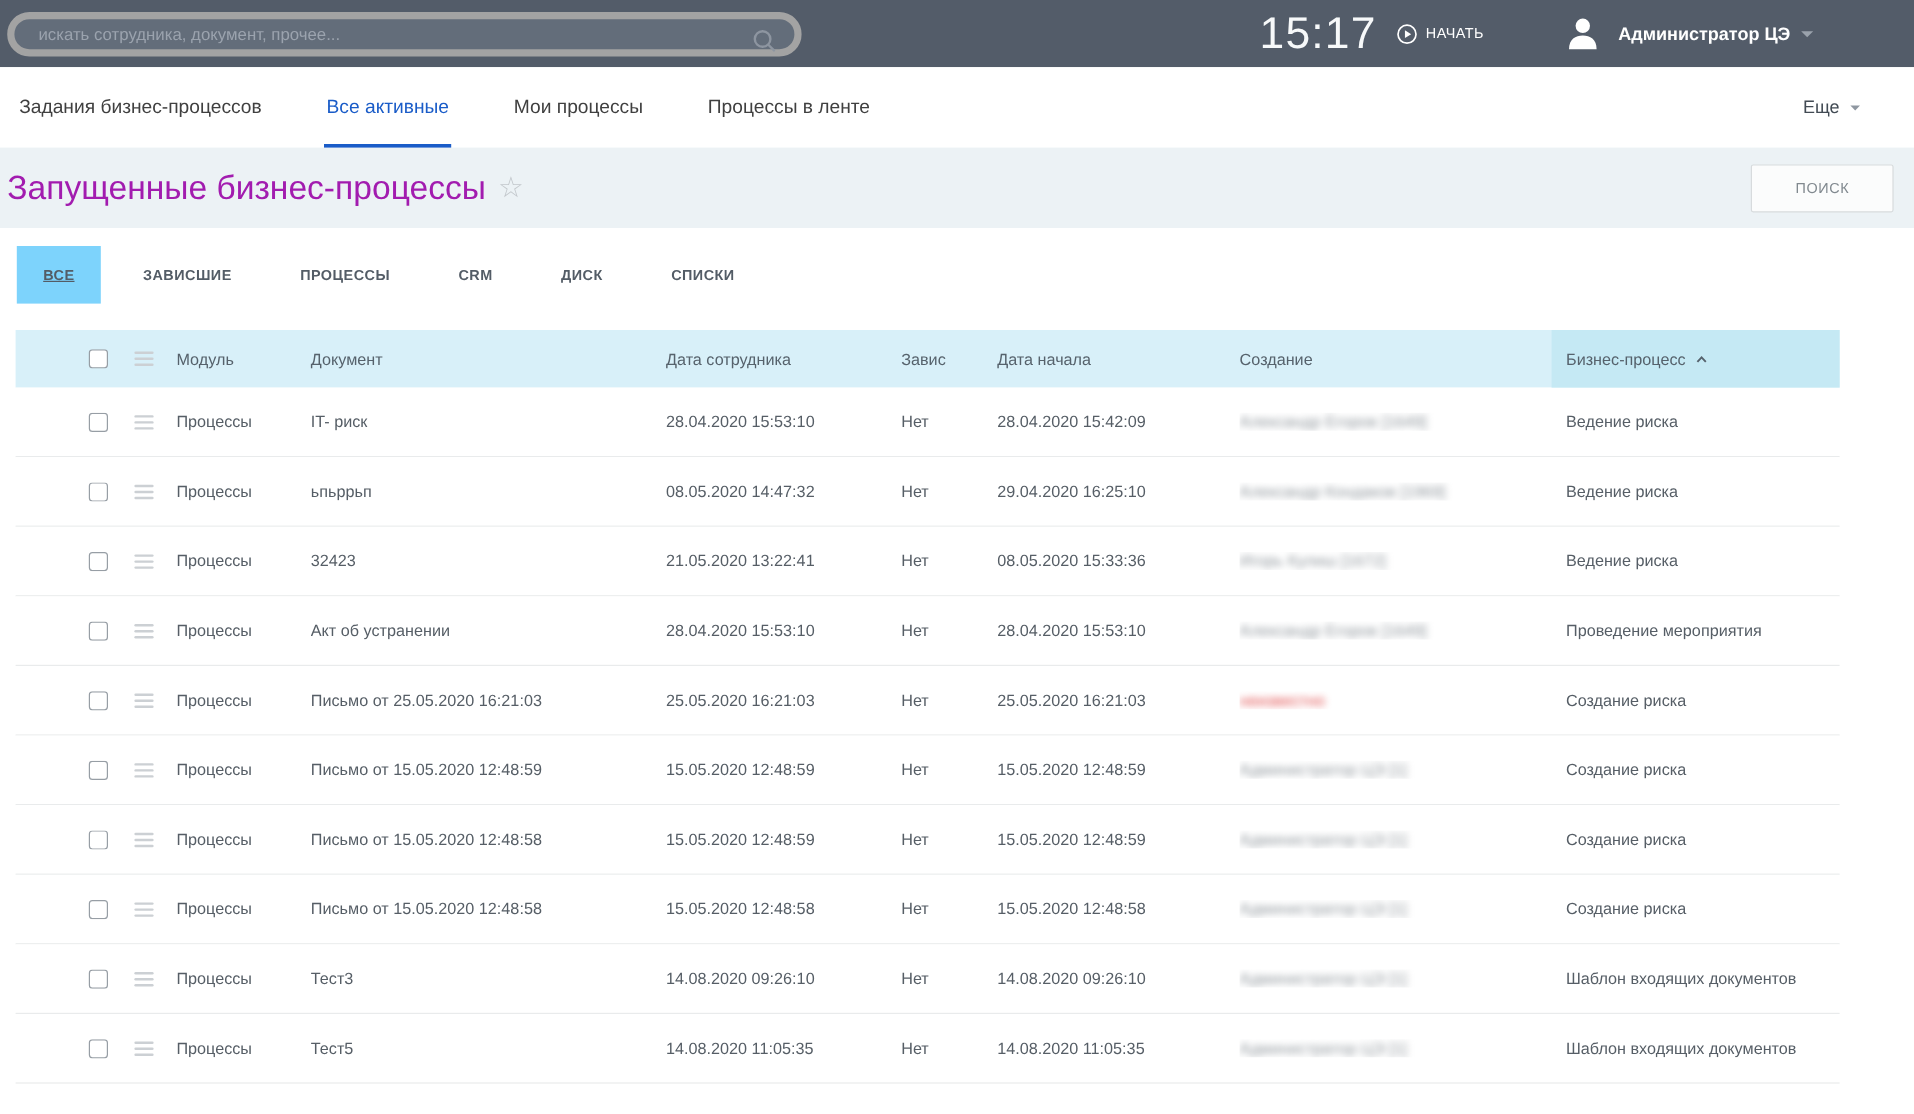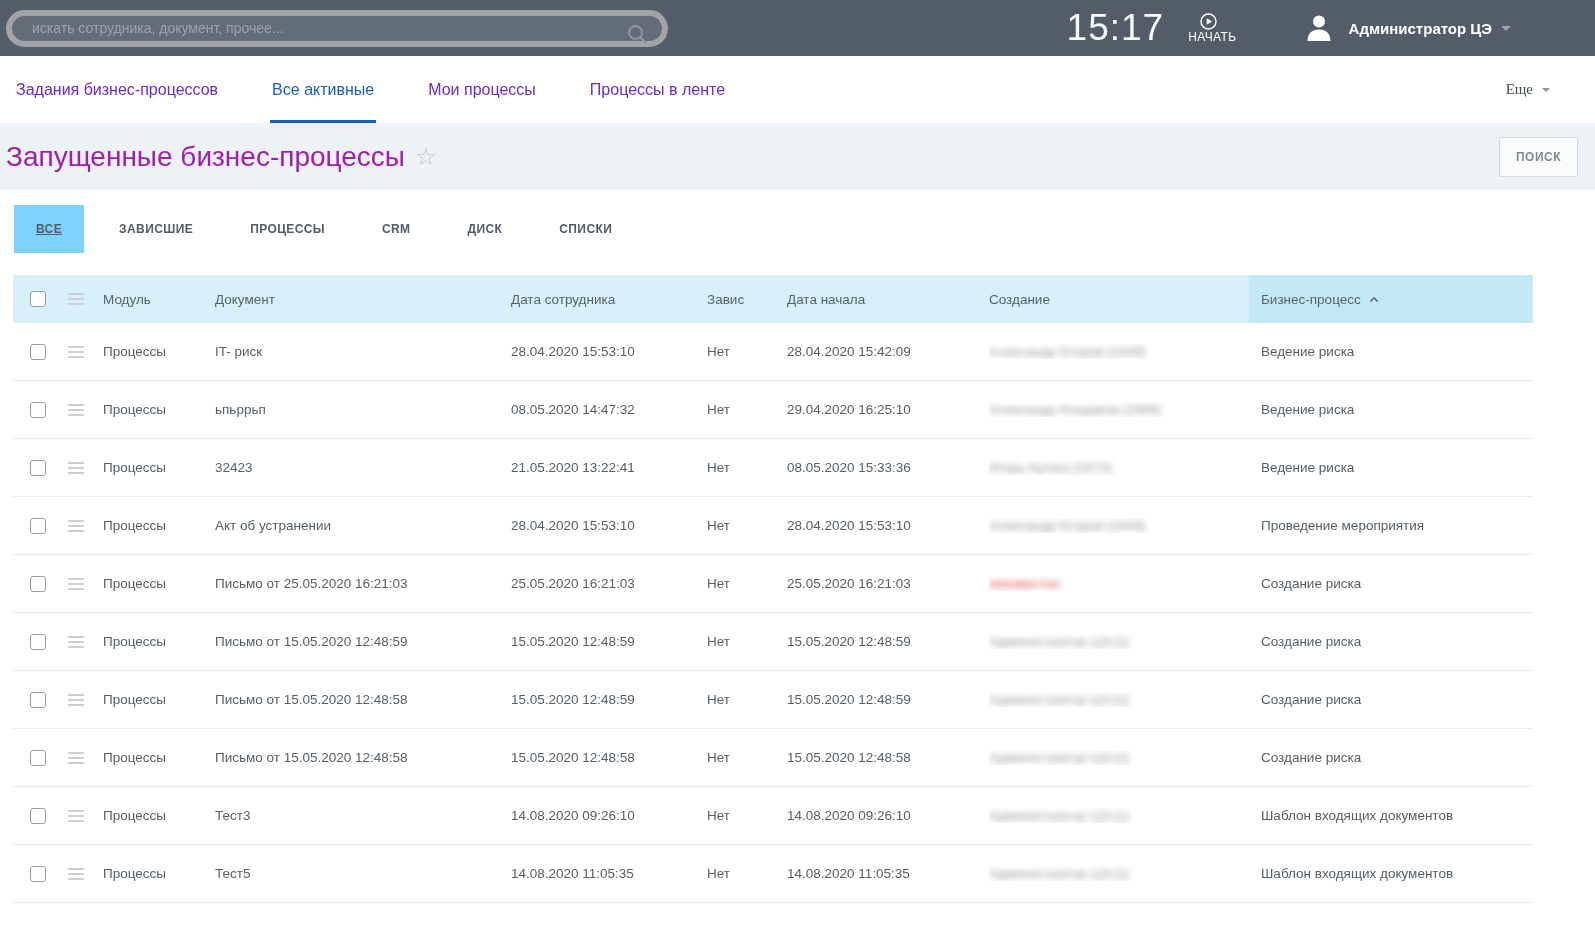--- a/index.html
+++ b/index.html
@@ -36,77 +36,77 @@
     outline: none;
     font-family: "Liberation Sans", sans-serif;
     font-size: 14px;
     color: #dfe3e8;
   }
   .search-pill input::placeholder { color: #9ba3ae; }
   .search-icon { position: absolute; right: 14px; top: 7px; }
 
   .top-right { margin-left: auto; display: flex; align-items: center; padding-right: 84px; }
   .clock { font-size: 37px; font-weight: 300; color: #f7f9fa; letter-spacing: 1px; }
-  .start-btn { display: flex; align-items: center; margin-left: 17px; cursor: pointer; flex-direction: column; }
+  .start-btn { display: flex; align-items: center; margin-left: 17px; cursor: pointer; }
   .start-btn .lbl { color: #ffffff; font-size: 12px; letter-spacing: .4px; margin-left: 7px; }
   .account { display: flex; align-items: center; margin-left: 67px; cursor: pointer; }
   .username { color: #ffffff; font-size: 15px; font-weight: bold; margin-left: 15px; }
   .caret-down {
     width: 0; height: 0; margin-left: 9px;
     border-left: 5px solid transparent; border-right: 5px solid transparent;
     border-top: 5px solid #9aa2ac;
   }
 
   
   .navbar {
     height: 67px;
     background: #ffffff;
     display: flex;
     align-items: stretch;
     padding: 0 45px 0 16px;
   }
   .nav-tab {
     font-size: 16px;
-    color: #6d28d9;
+    color: #404040;
     margin-right: 54px;
     display: flex;
     align-items: center;
     position: relative;
     cursor: pointer;
     white-space: nowrap;
   }
   .nav-tab.active { color: #1a5cc8; }
   .nav-tab.active::after {
     content: ""; position: absolute; left: -2px; right: -2px; bottom: 0;
     height: 3px; background: #1a5cc8;
   }
-  .nav-more { margin-left: auto; display: flex; align-items: center; font-size: 15px; color: #424b54; cursor: pointer; font-family: Liberation Serif, serif; }
+  .nav-more { margin-left: auto; display: flex; align-items: center; font-size: 15px; color: #424b54; cursor: pointer; }
   .nav-more .caret-down { border-top-color: #8f97a1; border-left-width: 4px; border-right-width: 4px; border-top-width: 4px; }
 
   
   .title-bar {
     height: 67px;
     background: #ecf2f5;
     display: flex;
     align-items: center;
     padding: 0 17px 0 6px;
   }
   .page-title { font-size: 28px; color: #a21caf; font-weight: 400; }
   .fav-star { font-size: 24px; color: #c3c8cc; margin-left: 10px; cursor: pointer; line-height: 1; }
   .search-btn {
     margin-left: auto;
     background: #fbfcfc;
     border: 1px solid #d7dbdd;
     border-radius: 2px;
     color: #81898f;
     font-family: "Liberation Sans", sans-serif;
     font-size: 12px;
-    font-weight: bold;
+    font-weight: normal;
     letter-spacing: .5px;
-    padding: 12px 16px;
+    padding: 12px 36px;
     cursor: pointer;
   }
 
   
   .filter-bar { display: flex; padding: 15px 0 22px 14px; }
   .filter-item {
     font-size: 12px;
     font-weight: bold;
     color: #535c66;
     letter-spacing: .4px;
@@ -116,20 +116,21 @@
     white-space: nowrap;
   }
   .filter-item.active { background: #7dd3fc; text-decoration: underline; }
 
   
   .grid { margin: 0 62px 0 13px; }
   .thead, .trow {
     display: grid;
     grid-template-columns: 46px 44px 112px 296px 196px 80px 202px 260px auto;
     align-items: center;
+    padding-left: 44px;
   }
   .thead { background: #d8f0f9; height: 48px; }
   .hcell { font-size: 13.5px; color: #56626c; cursor: pointer; }
   .hcell.sorted {
     background: #c5e9f4;
     height: 100%;
     display: flex;
     align-items: center;
     padding-left: 12px;
   }

